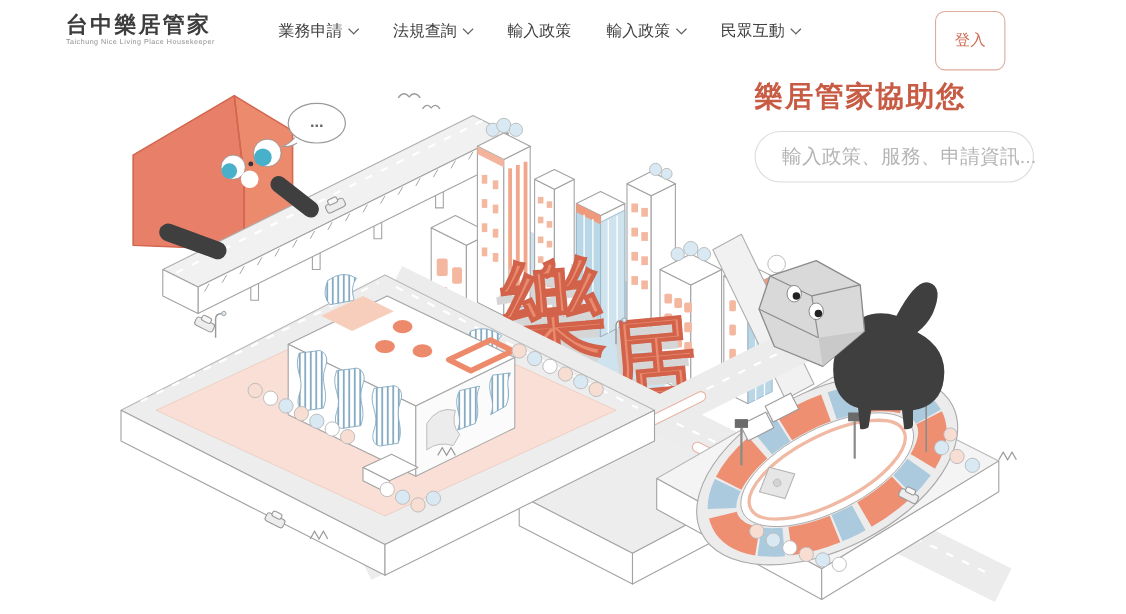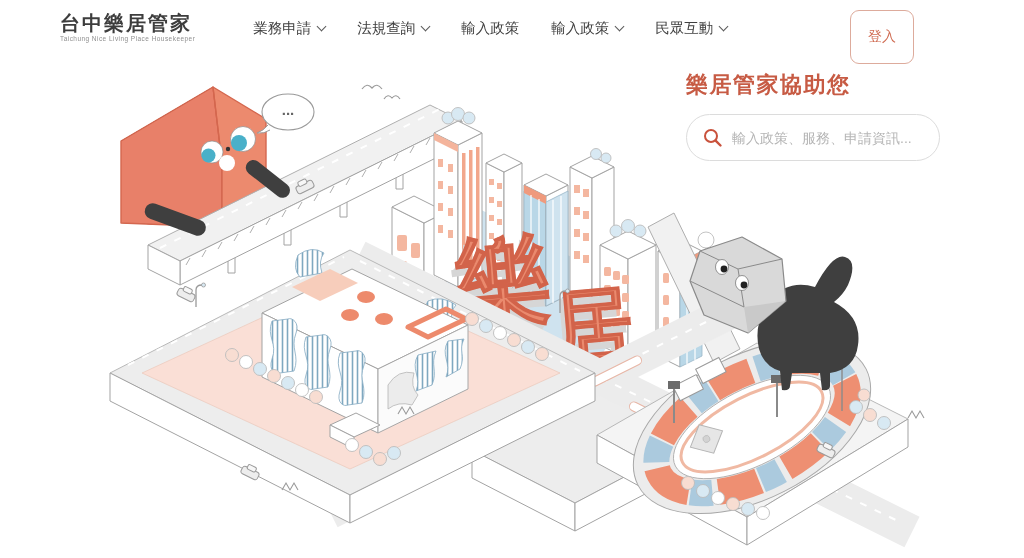--- a/index.html
+++ b/index.html
@@ -16,24 +16,24 @@
   .nav { display:flex; align-items:center; margin-left:26px; }
   .nav-item { display:flex; align-items:center; margin-left:32px; font-size:14.5px;
     color:#3f3f3f; cursor:pointer; white-space:nowrap; }
   .chev { width:7px; height:7px; border-right:1.4px solid #5a5a5a; border-bottom:1.4px solid #5a5a5a;
     transform:rotate(45deg); margin-left:7px; margin-top:-4px; }
   .login-btn { position:absolute; right:110px; top:10px; padding:17px 17px; font-size:14px;
     color:#cf6a50; background:#fff; border:1px solid #ddab9c; border-radius:9px; cursor:pointer; }
 
   
   .hero-right { position:absolute; left:686px; top:70px; z-index:4; }
-  .hero-heading { font-size:22px; font-weight:bold; letter-spacing:1.5px; color:#c75b44; }
+  .hero-heading { font-size:26px; font-weight:bold; letter-spacing:1.5px; color:#c75b44; }
   .searchbox { margin-top:14px; width:254px; height:47px; background:#fff; border:1px solid #dcdcdc;
     border-radius:24px; display:flex; align-items:center; padding:0 15px; }
-  .searchbox input { border:none; outline:none; flex:1; font-size:14px; color:#555;
+  .searchbox input { border:none; outline:none; flex:1; font-size:18px; color:#555;
     margin-left:9px; background:transparent; font-family:inherit; }
   .searchbox input::placeholder { color:#b5b5b5; }
 
   
   .scene { position:absolute; top:55px; left:0; z-index:1; }
   .o  { fill:#fff;    stroke:#a3a3a3; stroke-width:1;  stroke-linejoin:round; }
   .o2 { fill:#f1f1f1; stroke:#aeaeae; stroke-width:1;  stroke-linejoin:round; }
   .tp { fill:#f8ddd2; stroke:#bcbcbc; stroke-width:.9; }
   .tb { fill:#d8e9f3; stroke:#bcbcbc; stroke-width:.9; }
   .tw { fill:#fff;    stroke:#bcbcbc; stroke-width:.9; }

